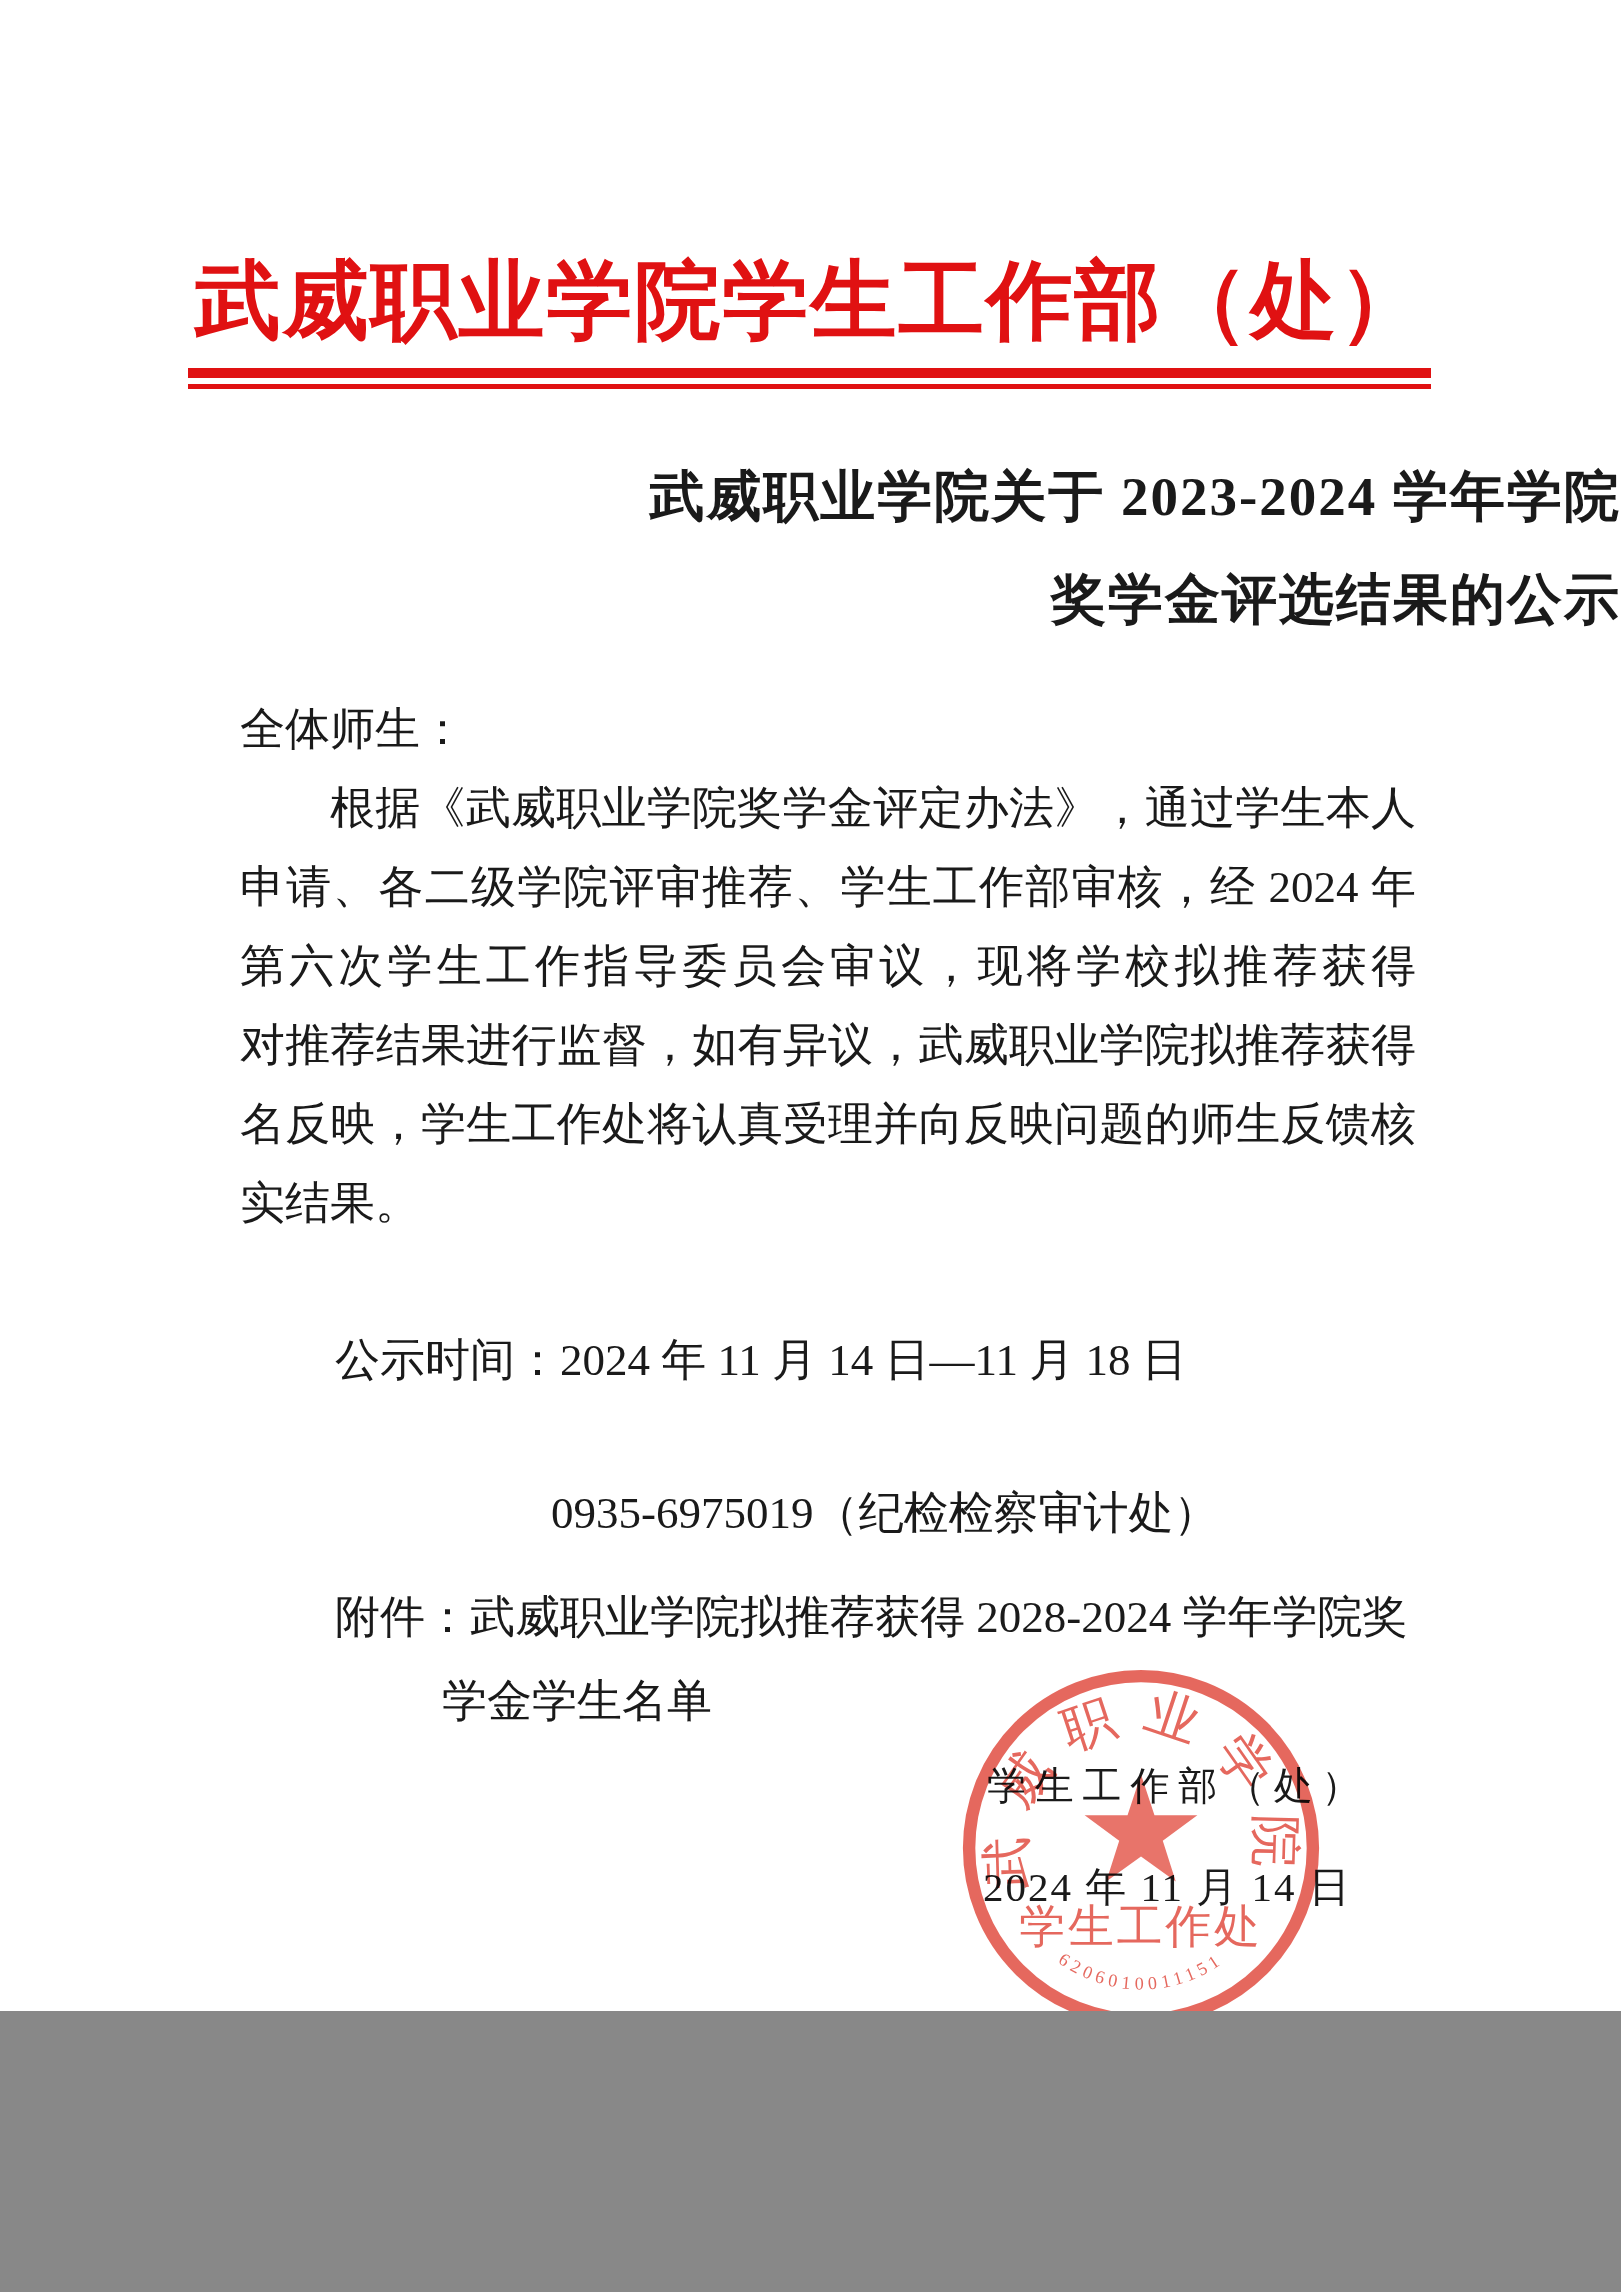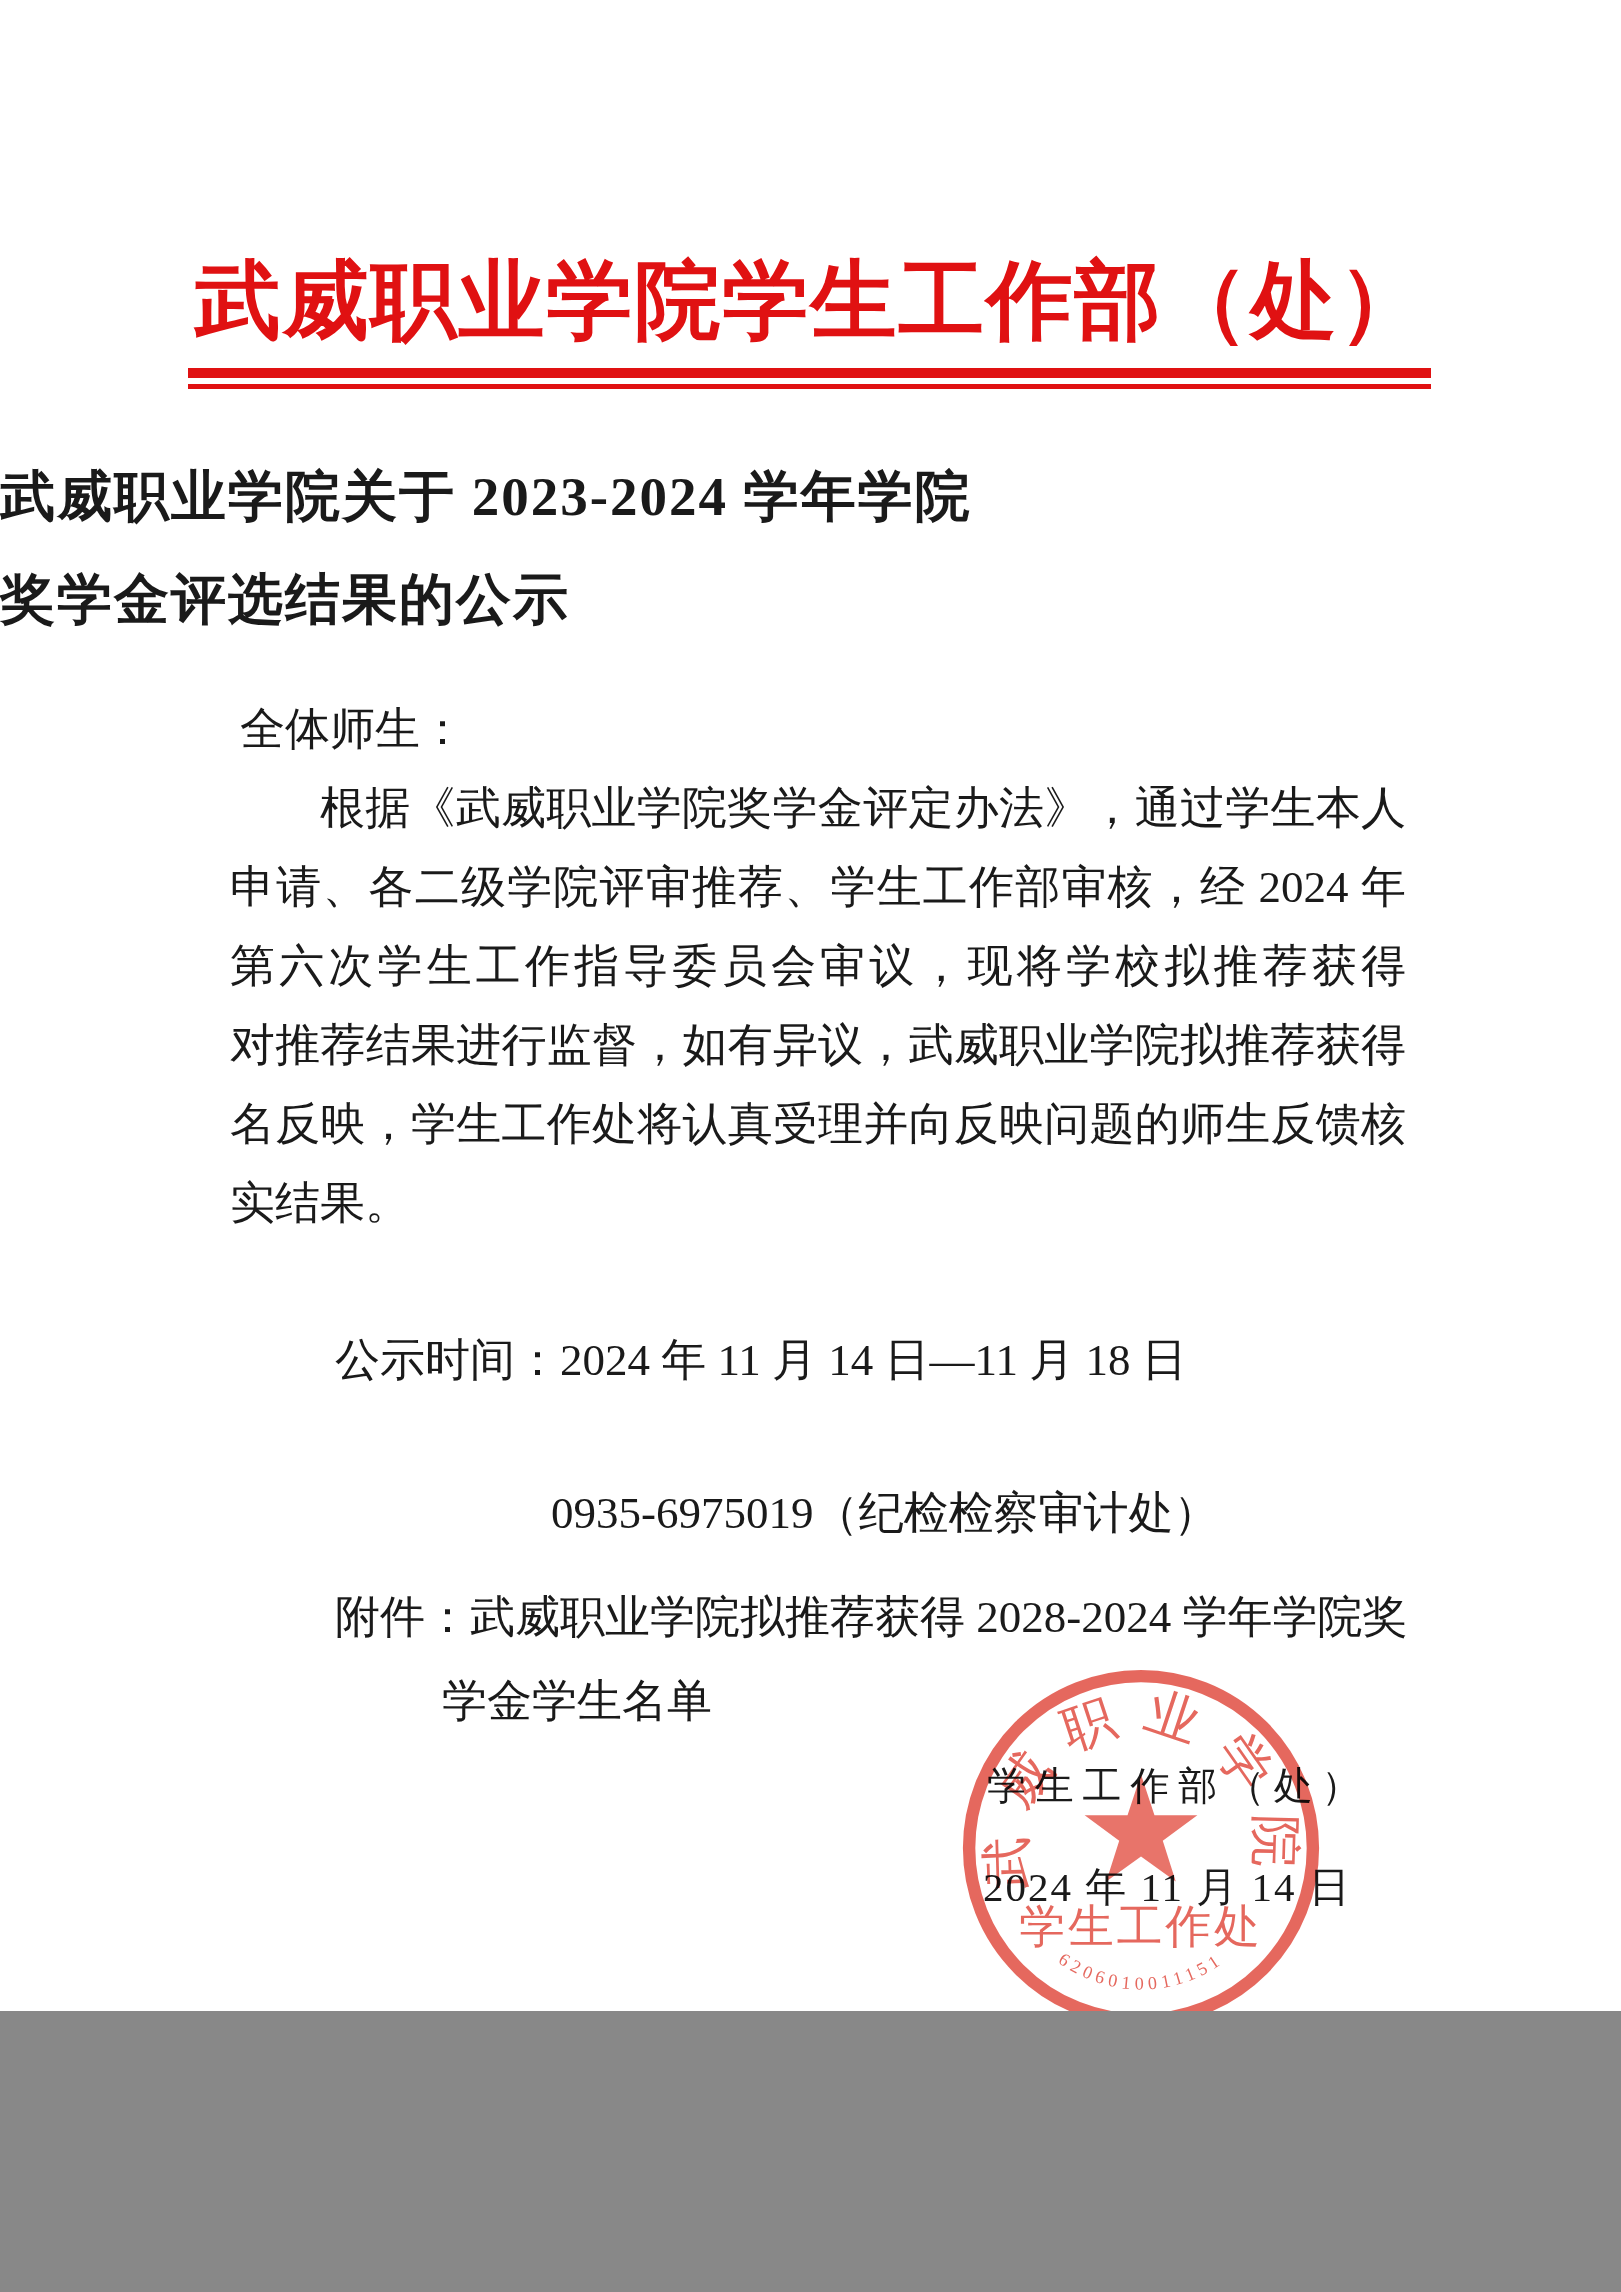--- a/index.html
+++ b/index.html
@@ -30,33 +30,33 @@
   .rule-top-thick    { top: 368px;  height: 9.8px; }
   .rule-top-thin     { top: 384px;  height: 4.9px;  }
   .rule-bottom-thin  { top: 2071px; height: 3.9px;  }
   .rule-bottom-thick { top: 2085px; height: 7.8px;  }
 
   
   .doc-title {
     position: absolute;
     top: 445px; left: 0;
     width: 100%;
-    text-align: left;
+    text-align: right;
     font-size: 55px;
     line-height: 103px;
     font-weight: bold;
     letter-spacing: 2px;
   }
 
   
   .body-text { font-size: 45px; line-height: 79px; }
   .salutation { position: absolute; top: 690px; left: 240px; }
   .paragraph {
     position: absolute;
-    top: 769px; left: 230px;
+    top: 769px; left: 240px;
     width: 1176px;
   }
   .para-line { text-align: justify; text-align-last: justify; }
   .para-line.first { text-indent: 90px; }
   .para-line.last  { text-align-last: left; }
 
   .info-line  { position: absolute; white-space: nowrap; }
   .line-time   { top: 1321px; left: 335px; }
   .line-phone1 { top: 1399px; left: 335px; }
   .line-phone2 { top: 1474px; left: 551px; }

